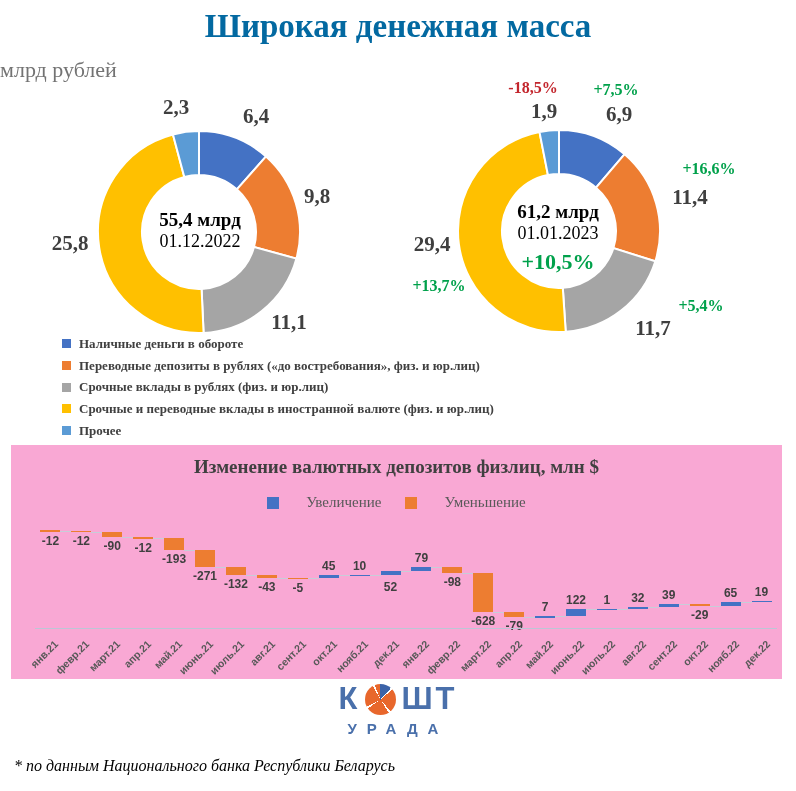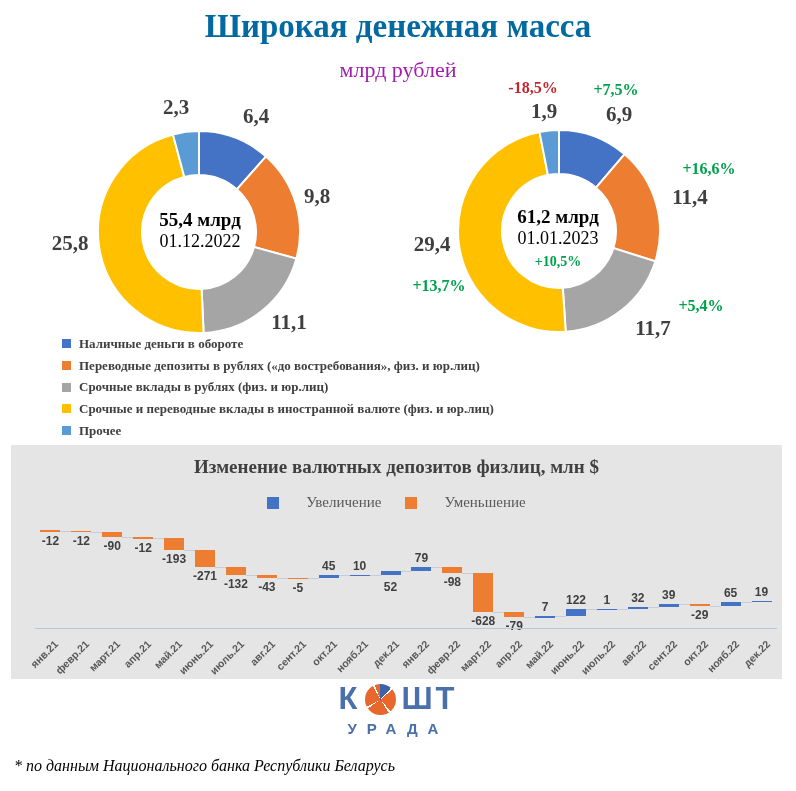--- a/index.html
+++ b/index.html
@@ -2,39 +2,39 @@
 <html><head>
 <meta charset="utf-8">
 <style>
   html,body{margin:0;padding:0;}
   body{
     width:796px;height:791px;position:relative;background:#ffffff;overflow:hidden;
     font-family:"Liberation Serif","DejaVu Serif",serif;
   }
   .abs{position:absolute;}
   #title{top:8px;left:0;width:796px;text-align:center;font-size:33px;font-weight:bold;color:#0369a1;}
-  #subtitle{top:57px;left:0;width:796px;text-align:center;font-size:22px;color:#a21caf;}
+  #subtitle{top:57px;left:0;width:796px;font-size:22px;color:#737373;}
 
   
   .num-label{position:absolute;transform:translate(-50%,-50%);font-weight:bold;font-size:21px;color:#3f3f3f;white-space:nowrap;}
   .pct-label{position:absolute;transform:translate(-50%,-50%);font-weight:bold;font-size:16px;white-space:nowrap;}
   .green{color:#00A14B;} .red{color:#C3262D;}
   .donut-center{position:absolute;transform:translate(-50%,-50%);text-align:center;line-height:1.18;}
   .dc-val{font-size:19px;font-weight:bold;color:#000;}
   .dc-date{font-size:18px;color:#000;}
-  .dc-growth{font-size:14px;font-weight:bold;margin-top:4px;}
+  .dc-growth{font-size:22px;font-weight:bold;margin-top:4px;}
 
   
   #legend-main{left:62px;top:333px;}
   .lg-row{display:flex;align-items:center;height:21.7px;}
   .lg-sq{width:9px;height:9px;margin-right:8px;flex:0 0 auto;}
   .lg-txt{font-weight:bold;font-size:13px;color:#404040;white-space:nowrap;}
 
   
-  #panel{left:11px;top:445px;width:771px;height:234px;background:#e5e5e5;}
+  #panel{left:11px;top:445px;width:771px;height:234px;background:#f9a8d4;}
   #bar-title{position:absolute;top:11px;left:0;width:100%;text-align:center;font-weight:bold;font-size:19px;color:#404040;}
   #bar-legend{position:absolute;top:49px;left:0;width:100%;display:flex;justify-content:center;gap:24px;font-size:15px;color:#595959;}
   .bl-item{display:flex;align-items:center;gap:20px;}
   .bl-sq{width:12px;height:12px;margin-right:7px;}
   .bar{position:absolute;}
   .bar-label{position:absolute;width:44px;text-align:center;font-family:"Liberation Sans","DejaVu Sans",sans-serif;font-weight:bold;font-size:12px;color:#404040;}
   .connector{position:absolute;height:1px;background:#c7cdd8;}
   #axis-line{position:absolute;left:24px;top:183px;width:742px;height:1px;background:#bcc6d6;}
   .month{position:absolute;width:64px;text-align:right;transform-origin:100% 50%;transform:rotate(-45deg);
          font-family:"Liberation Sans","DejaVu Sans",sans-serif;font-weight:bold;font-size:10.5px;color:#595959;white-space:nowrap;}

